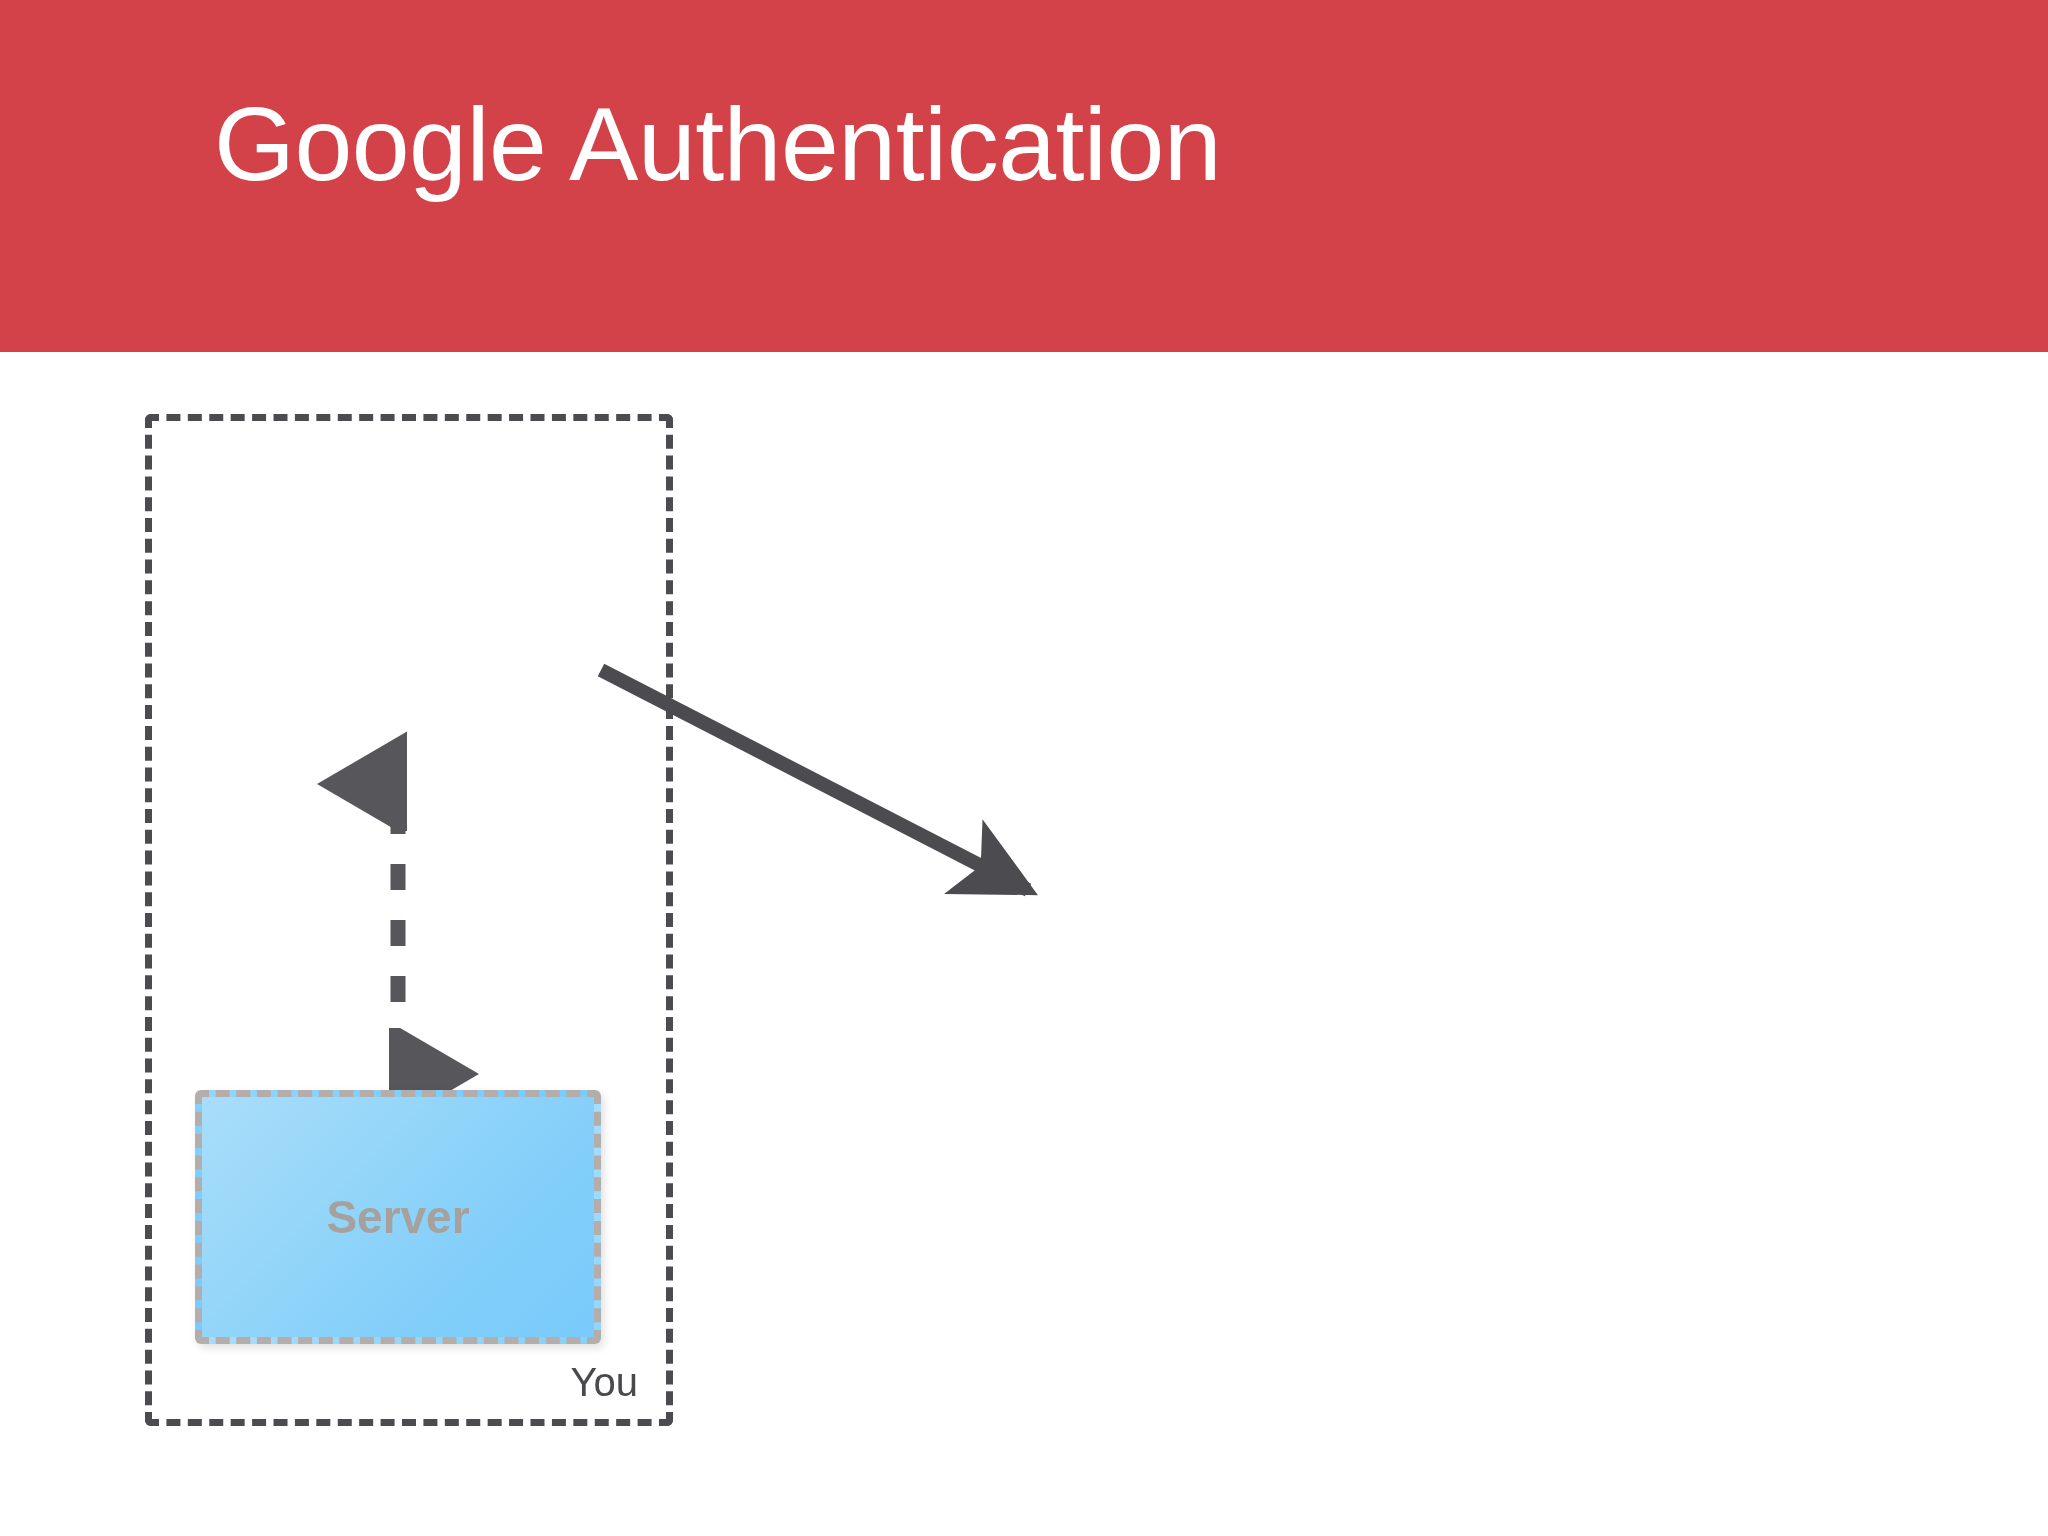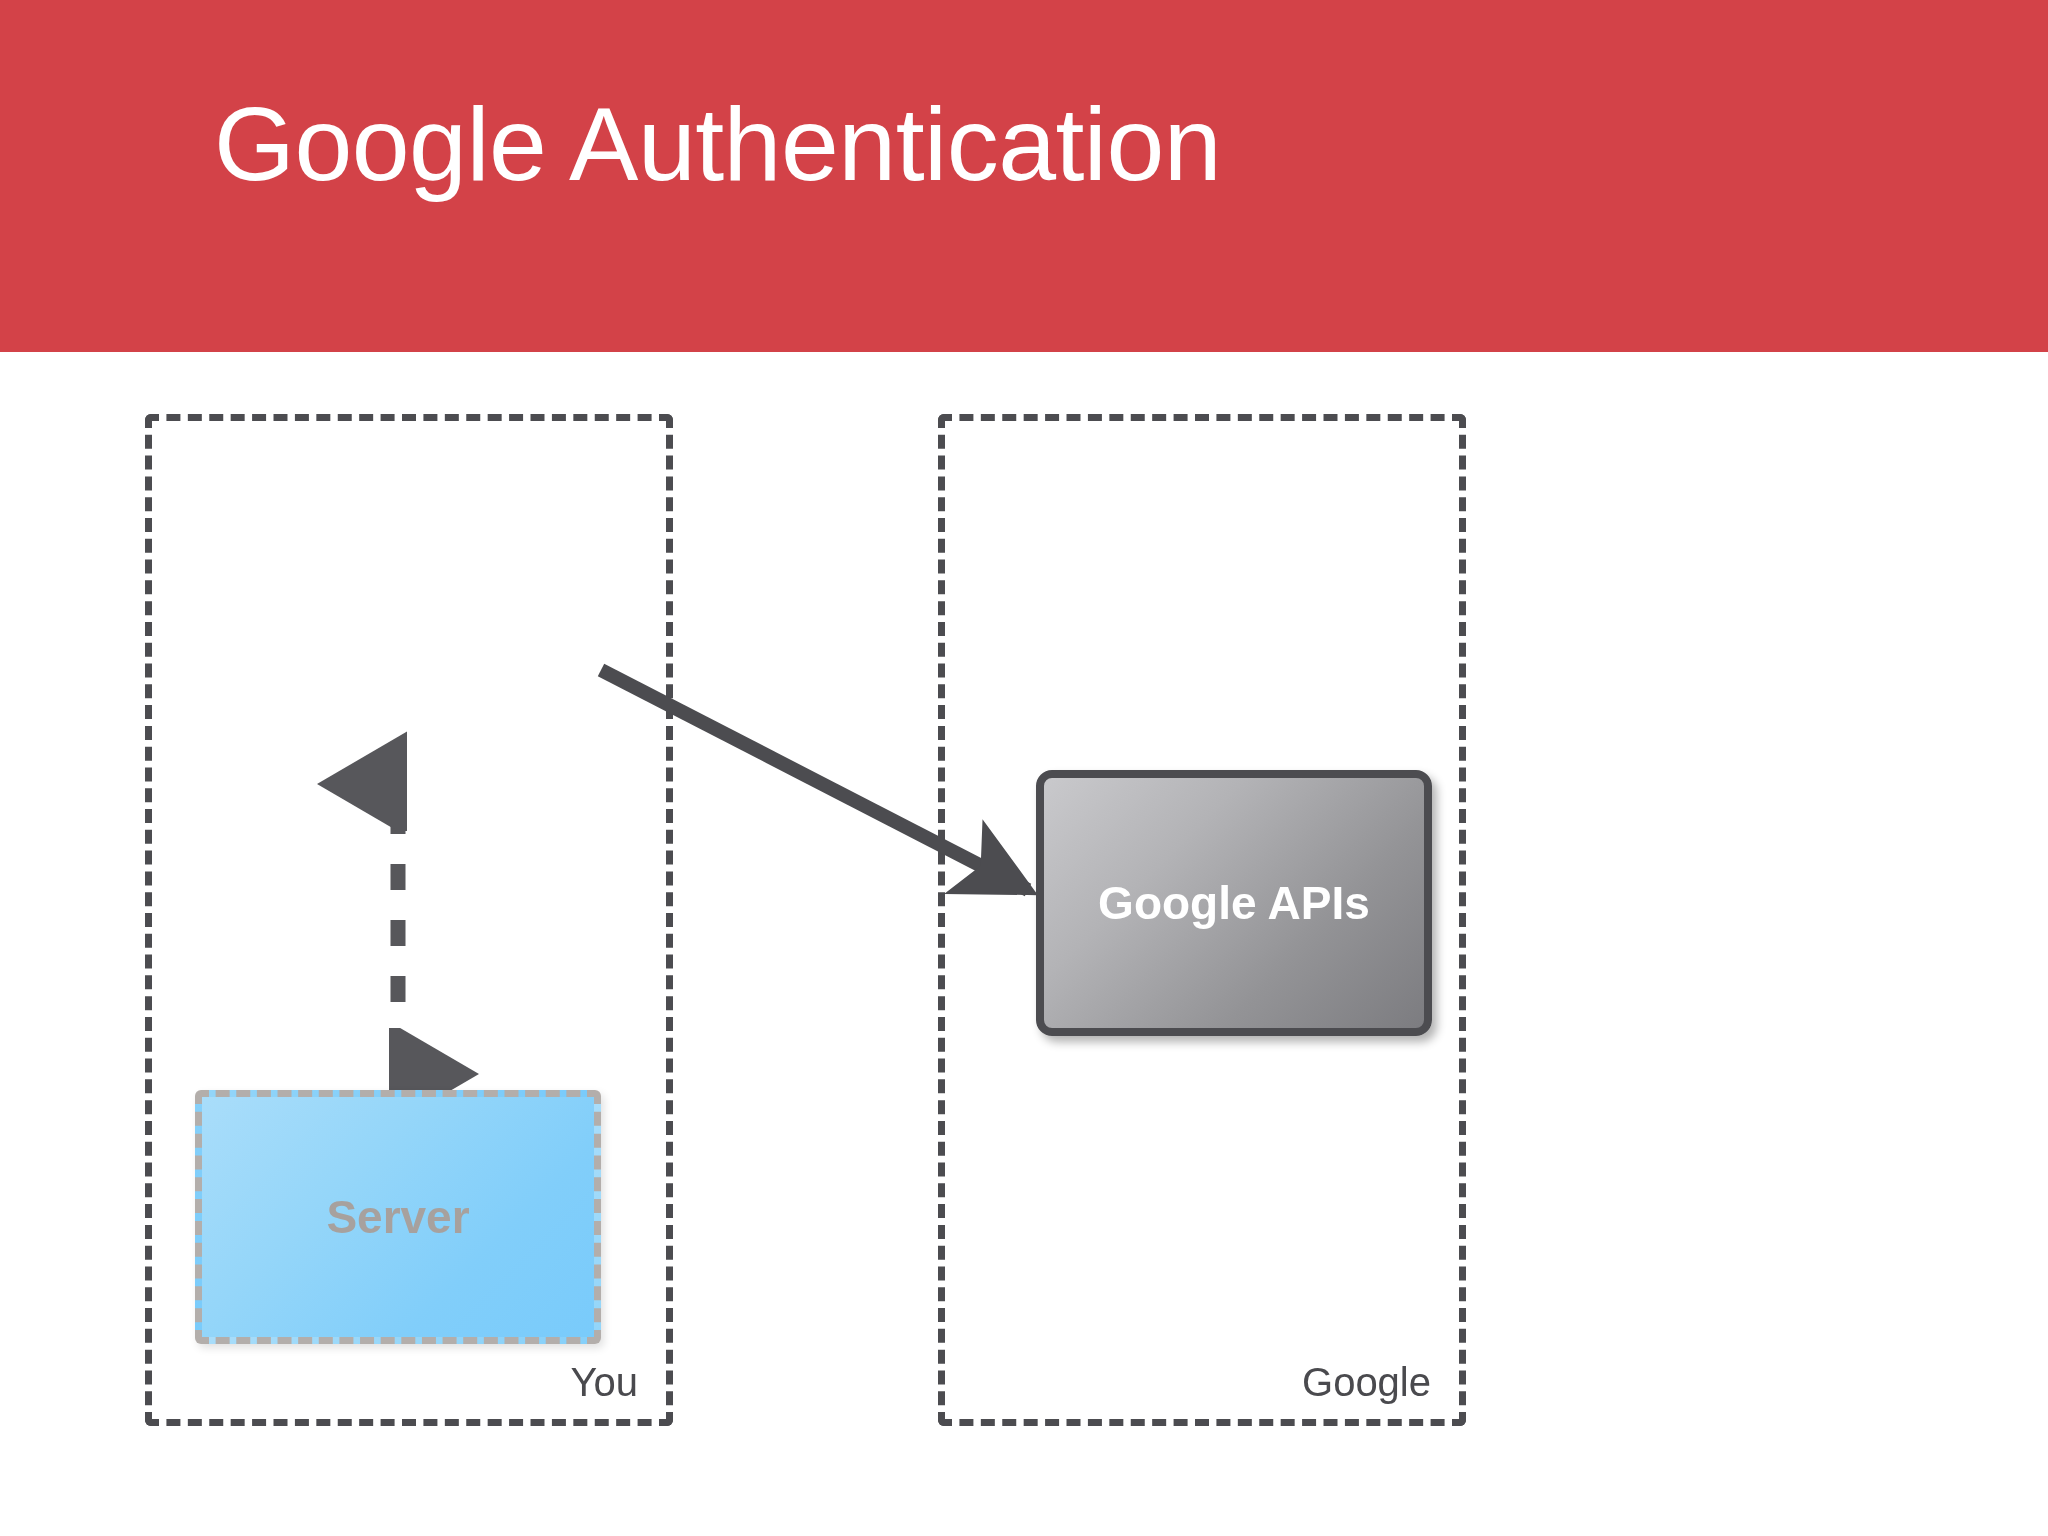--- a/index.html
+++ b/index.html
@@ -151,23 +151,20 @@
 <div id="header-band">
   <div id="slide-title">Google Authentication</div>
 </div>
 
 <div id="diagram">
 
   <div class="domain-box" id="domain-you">
     <div class="domain-label">You</div>
   </div>
 
-  <div class="domain-box" id="domain-google">
-    <div class="domain-label">Google</div>
-  </div>
 
   <svg id="connectors" viewBox="0 0 2048 1184">
     <defs>
       <marker id="arrow-up" markerWidth="7" markerHeight="7" refX="3.1" refY="6.0" orient="auto" markerUnits="strokeWidth">
         <path d="M3.1,0.6 L6.6,6.6 L-0.4,6.6 Z" fill="#57575b"></path>
       </marker>
       <marker id="arrow-down" markerWidth="7" markerHeight="7" refX="3.1" refY="6.0" orient="auto" markerUnits="strokeWidth">
         <path d="M3.1,0.6 L6.6,6.6 L-0.4,6.6 Z" fill="#57575b"></path>
       </marker>
       <marker id="arrow-end" markerWidth="6.4" markerHeight="6.4" refX="5.4" refY="3.2" orient="auto" markerUnits="strokeWidth">
@@ -184,17 +181,14 @@
     <g>
       <line x1="601" y1="318" x2="1028" y2="538" stroke="#4c4c50" stroke-width="14" stroke-linecap="butt" marker-end="url(#arrow-end)"></line>
     </g>
   </svg>
 
 
   <div class="node" id="node-server">
     <span class="node-label">Server</span>
   </div>
 
-  <div class="node" id="node-google-apis">
-    <span class="node-label">Google APIs</span>
-  </div>
 
 </div>
 
 </body></html>

